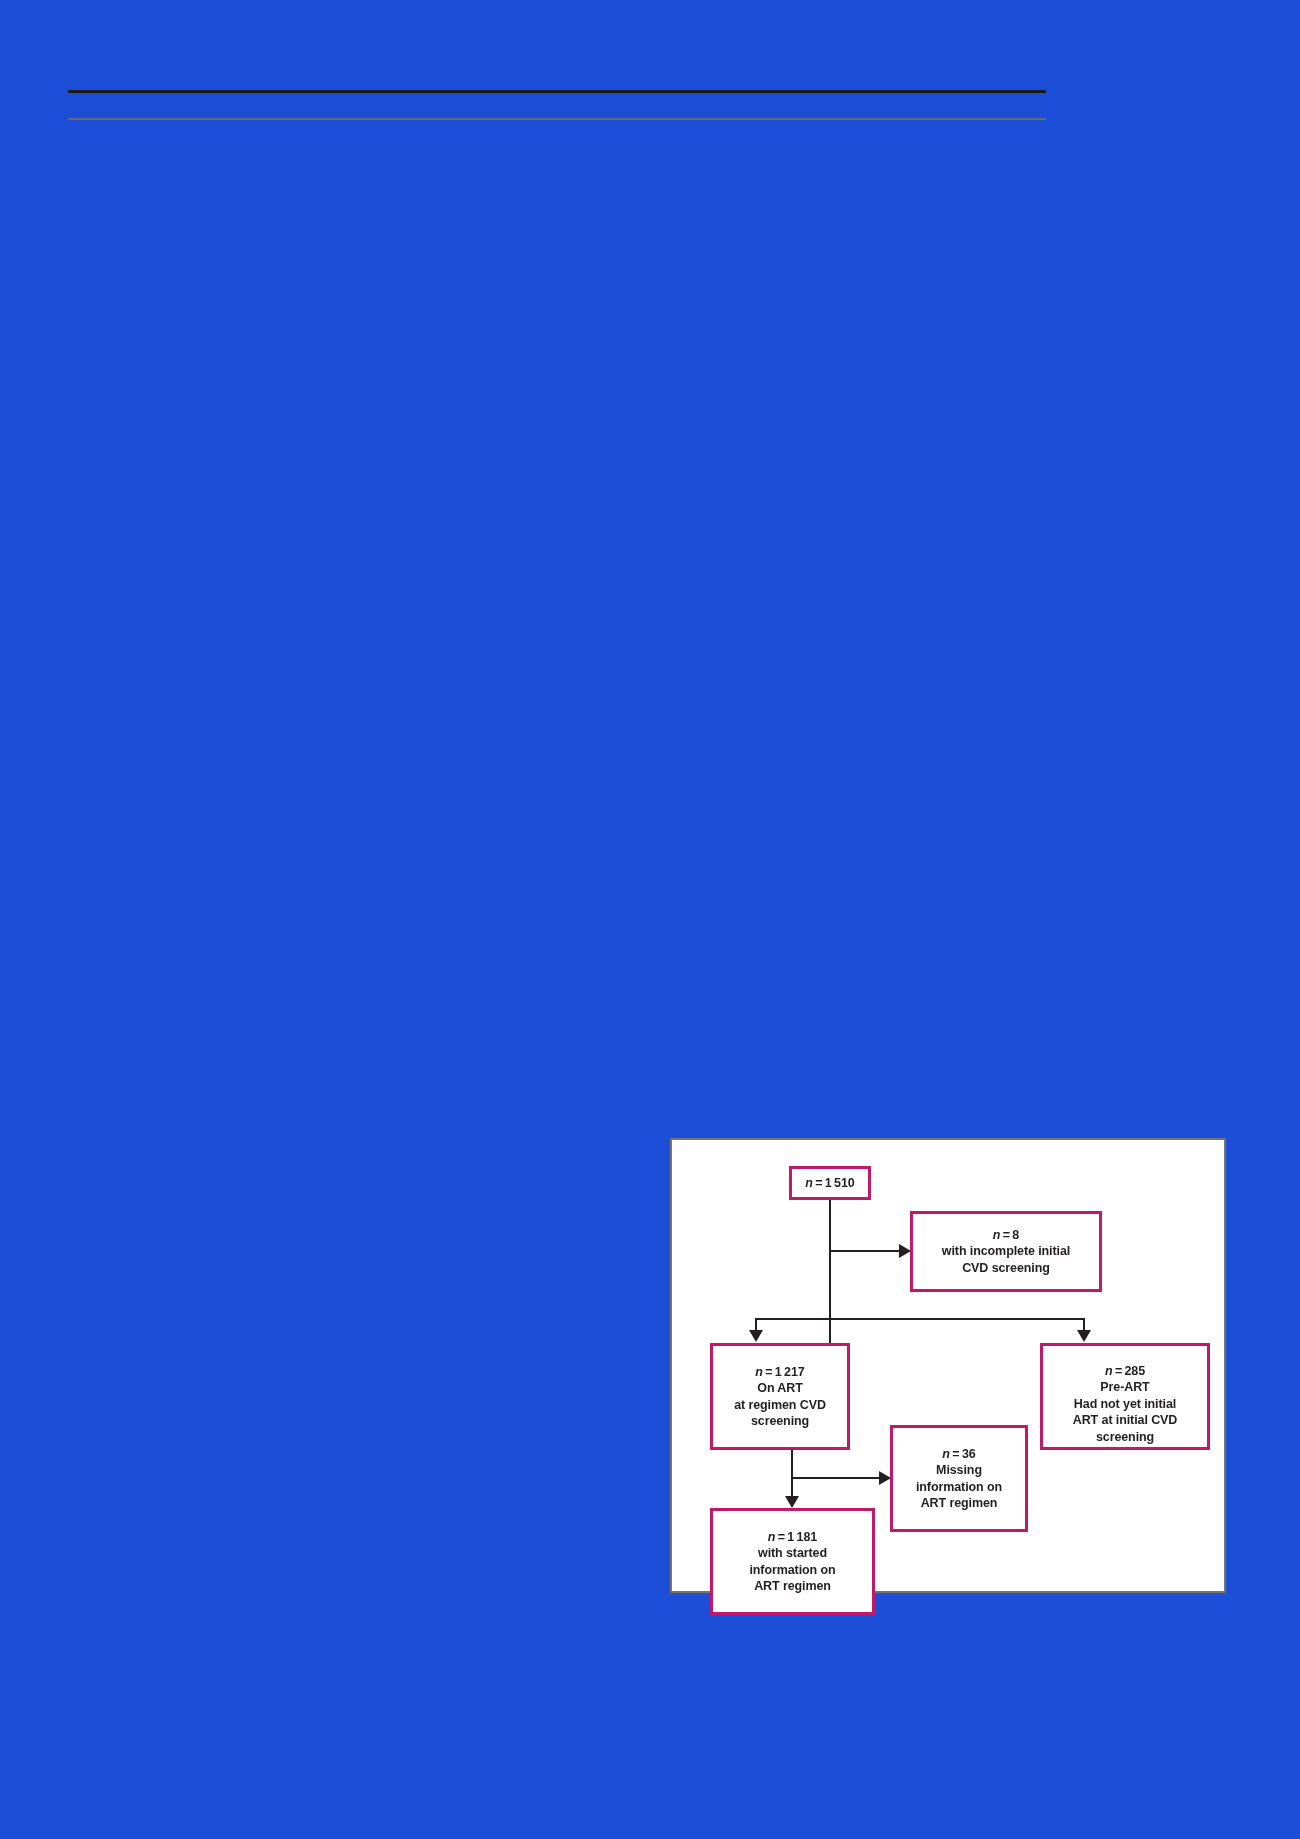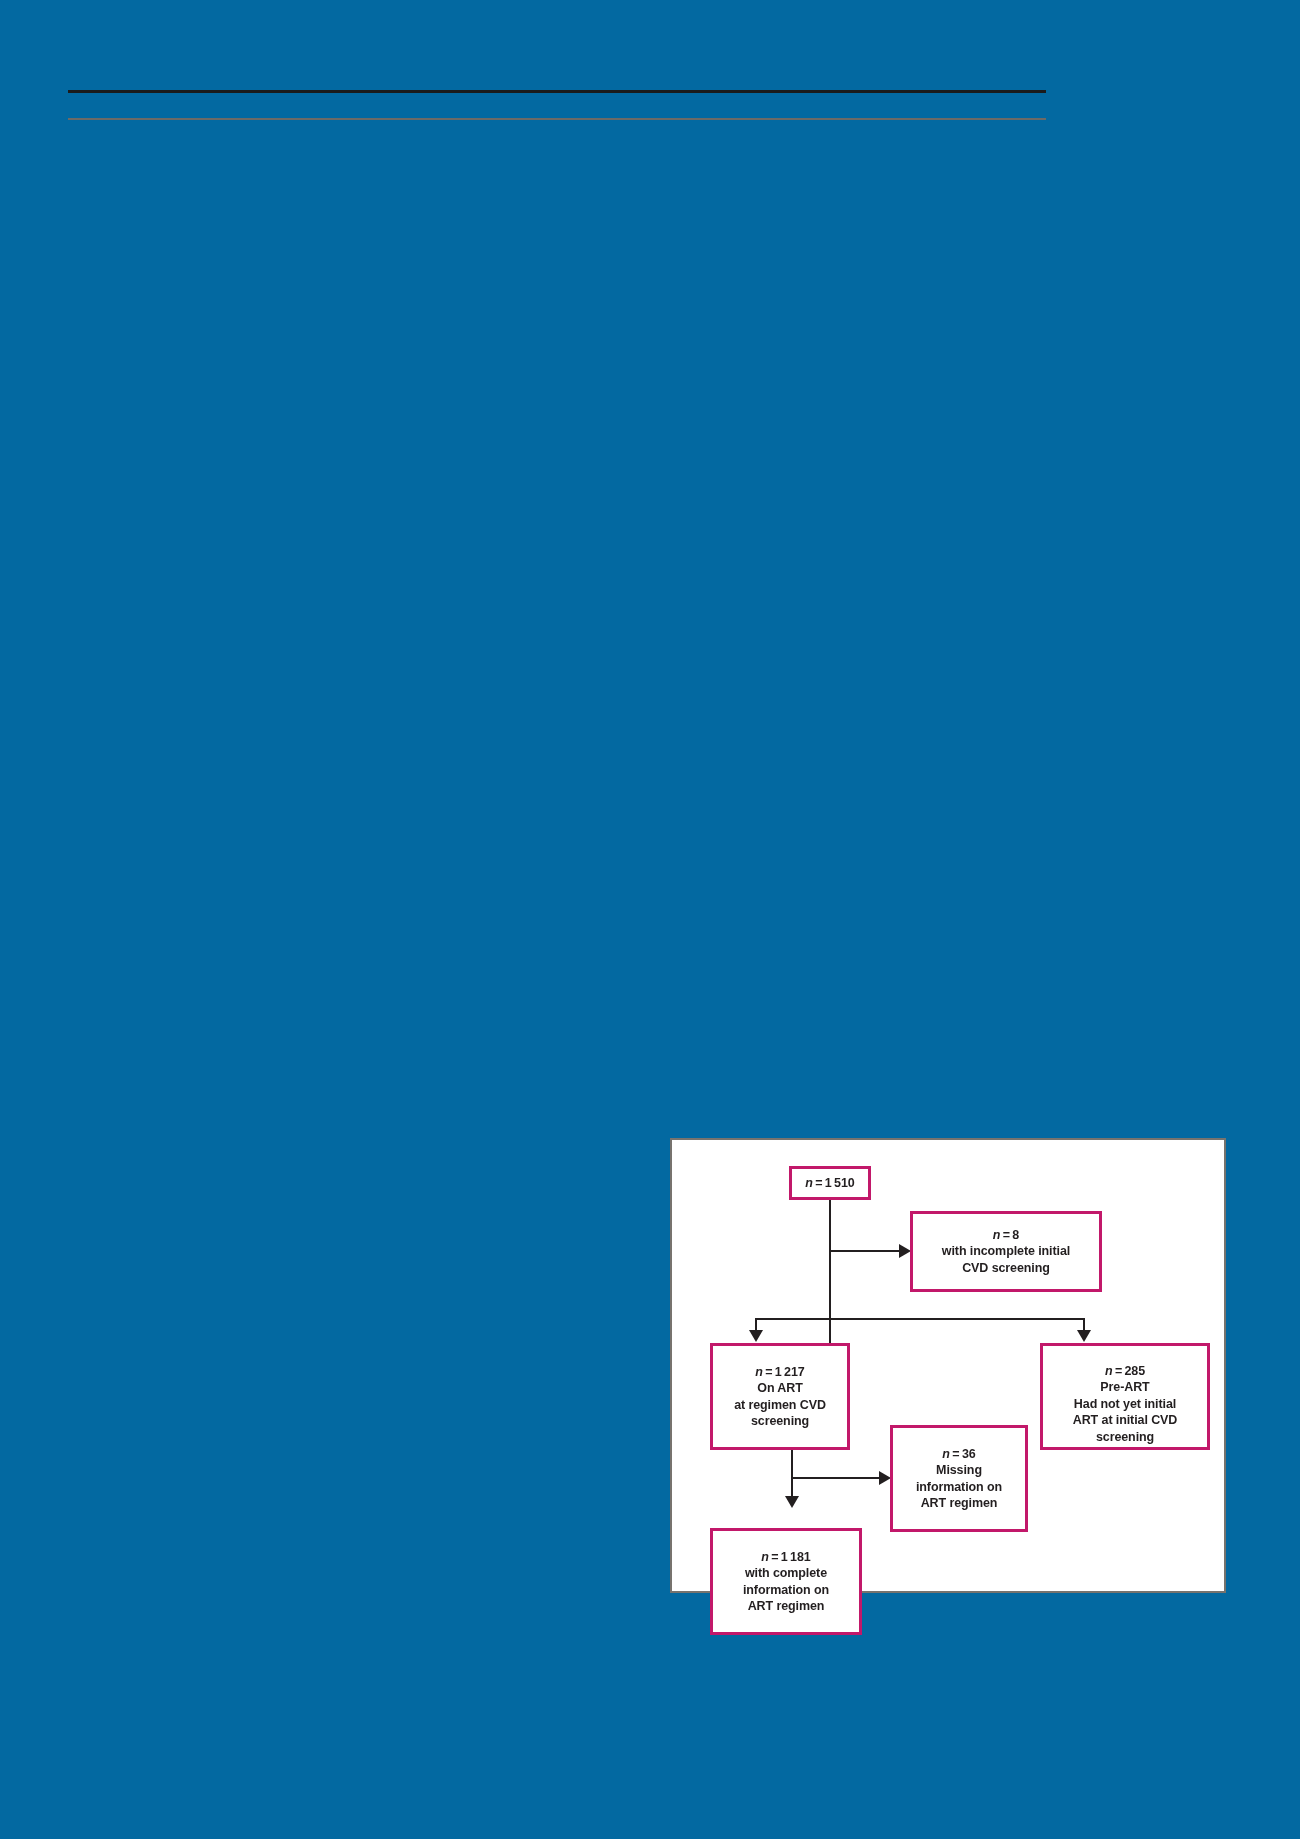--- a/index.html
+++ b/index.html
@@ -9,21 +9,21 @@
     background: #ffffff;
   }
   body {
     font-family: "Liberation Sans", sans-serif;
     color: #231f20;
   }
   .page {
     position: relative;
     width: 1300px;
     height: 1839px;
-    background: #0369a1;
+    background: #1d4ed8;
     overflow: hidden;
   }
 
   
   .rule-thick {
     position: absolute;
     left: 68px;
     top: 90px;
     width: 978px;
     height: 3px;
@@ -72,21 +72,21 @@
     display: block;
     white-space: nowrap;
   }
 
   
   .node-total      { left: 117px; top: 26px;  width: 82px;  height: 34px;  }
   .node-incomplete { left: 238px; top: 71px;  width: 192px; height: 81px;  }
   .node-onart      { left: 38px;  top: 203px; width: 140px; height: 107px; }
   .node-preart     { left: 368px; top: 203px; width: 170px; height: 107px; justify-content: flex-end; }
   .node-missing    { left: 218px; top: 285px; width: 138px; height: 107px; text-align: right; }
-  .node-complete   { left: 38px;  top: 388px; width: 152px; height: 107px; text-align: right; }
+  .node-complete   { left: 38px;  top: 368px; width: 165px; height: 107px; text-align: right; }
 
   
   .conn {
     position: absolute;
     background: #231f20;
   }
   .conn-v { width: 2px; }
   .conn-h { height: 2px; }
 
   
@@ -175,20 +175,20 @@
 
     <div class="node node-missing">
       <span class="nline"><span style="font-style:italic">n</span> = 36</span>
       <span class="nline">Missing</span>
       <span class="nline">information on</span>
       <span class="nline">ART regimen</span>
     </div>
 
     <div class="node node-complete">
       <span class="nline"><span style="font-style:italic">n</span> = 1 181</span>
-      <span class="nline">with complete</span>
+      <span class="nline">with started</span>
       <span class="nline">information on</span>
       <span class="nline">ART regimen</span>
     </div>
 
   </div>
 
 </div>
 
 </body></html>

